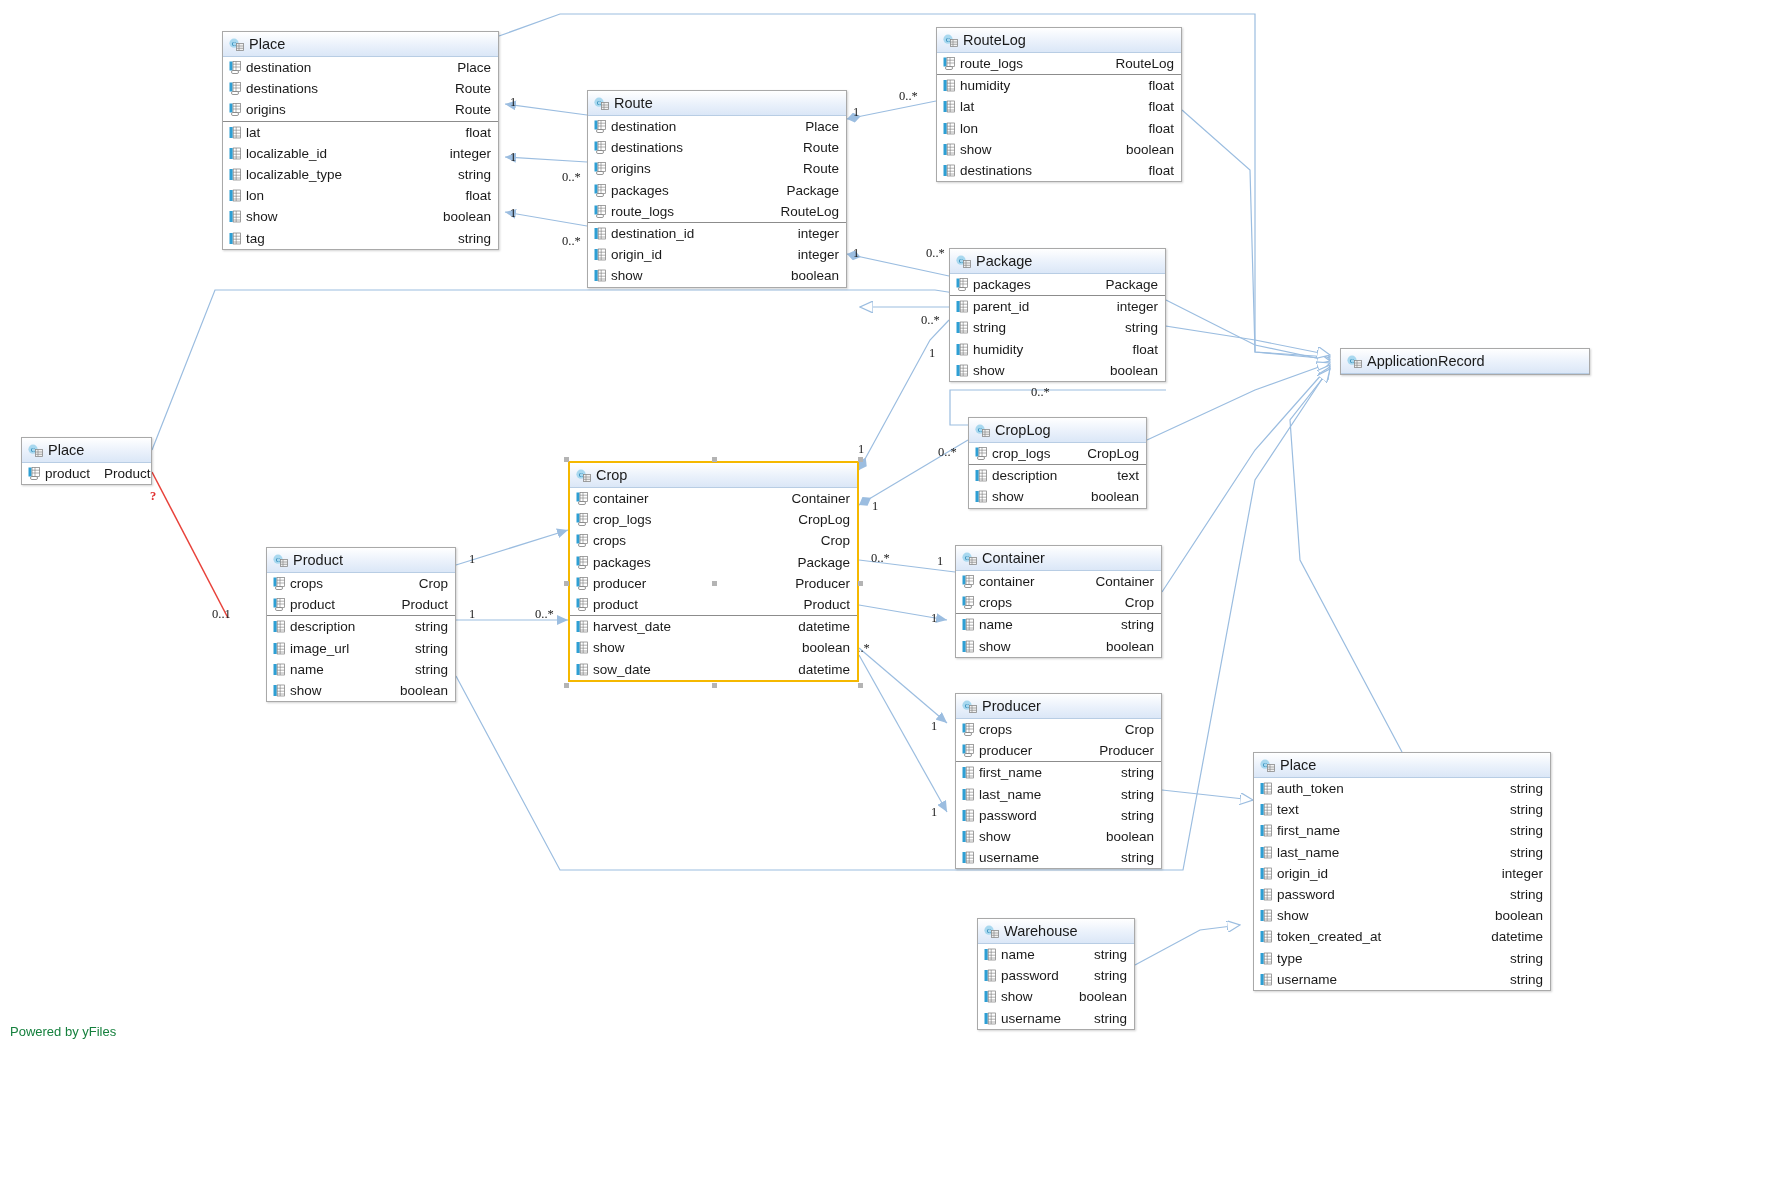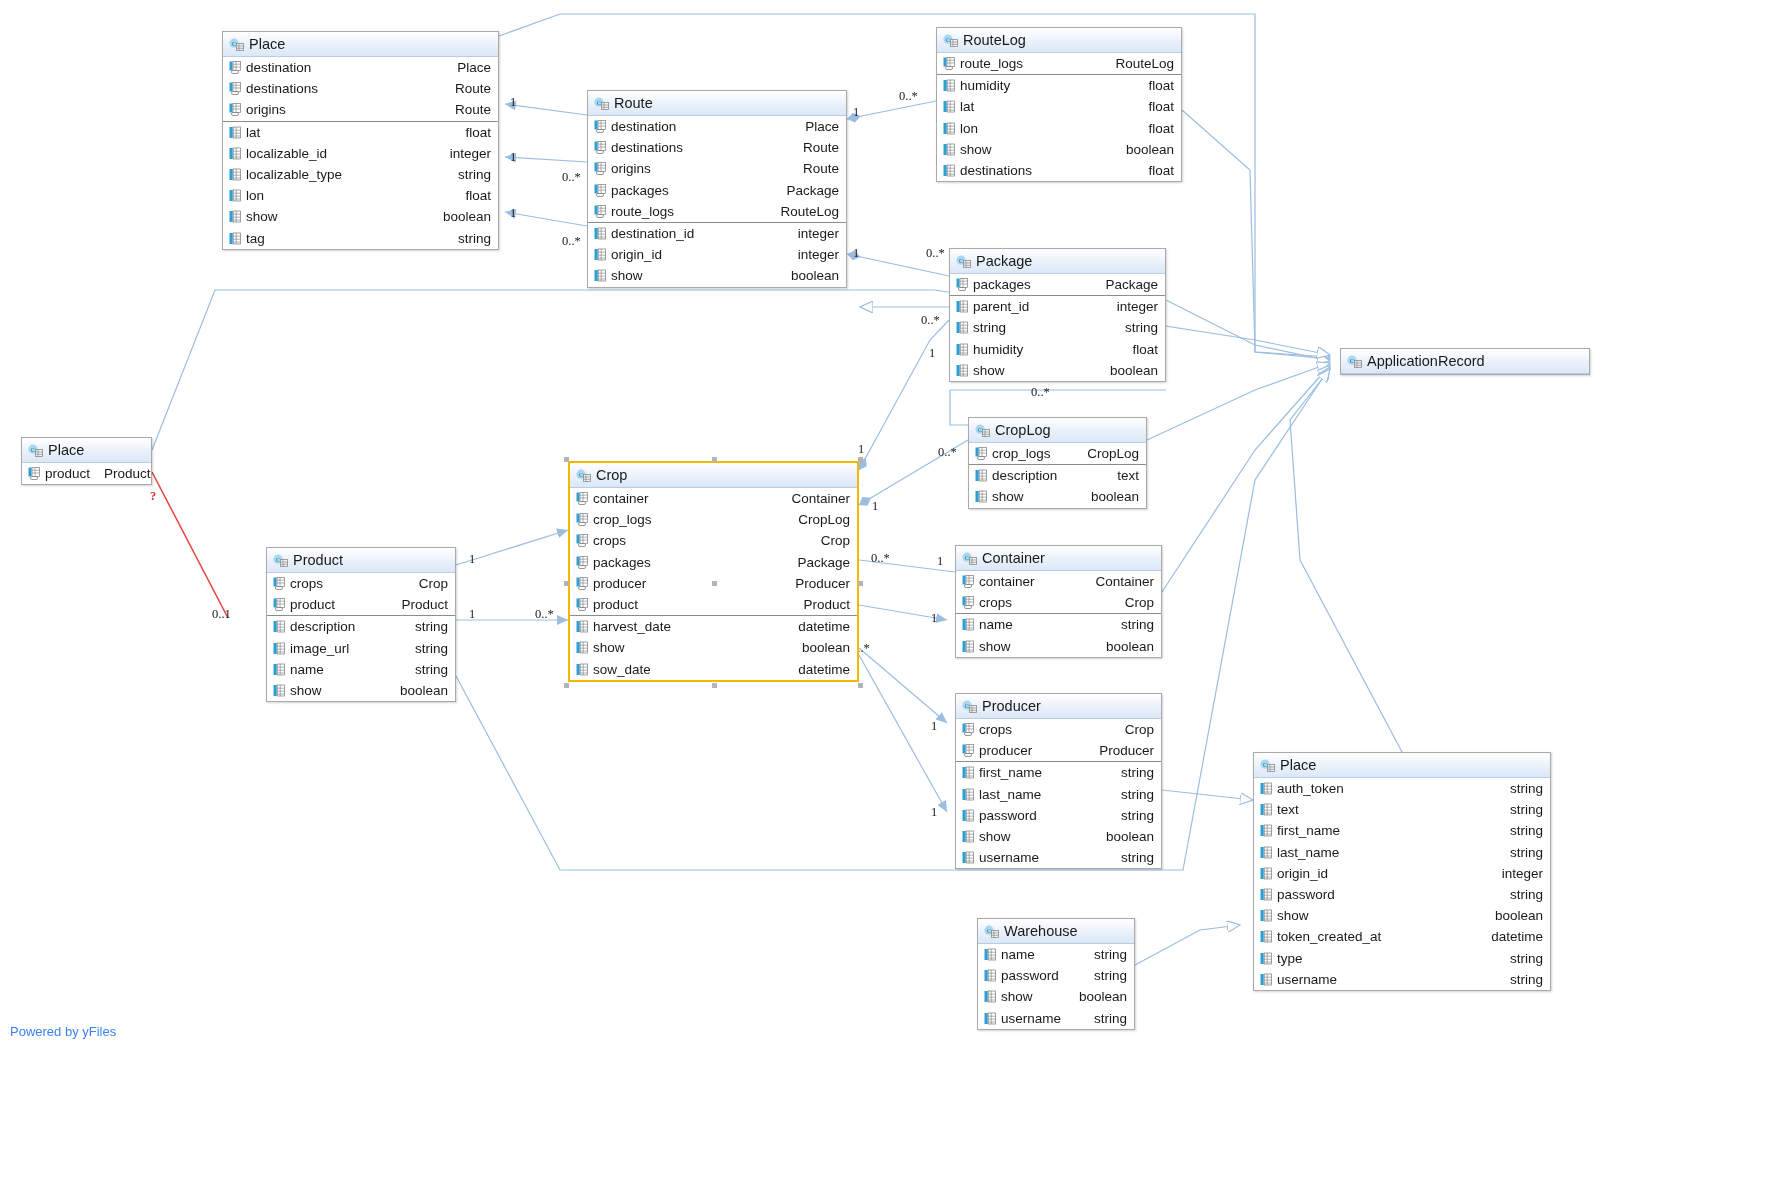--- a/index.html
+++ b/index.html
@@ -105,21 +105,21 @@
     width: 5px;
     height: 5px;
     background: #b4b4b4;
     z-index: 8;
   }
   #watermark {
     position: absolute;
     left: 10px;
     top: 1024px;
     font-size: 13px;
-    color: #3b82f6;
+    color: #15803d;
     font-family: "Liberation Sans", sans-serif;
     z-index: 2;
   }
 </style>
 </head>
 <body>
 
 <div id="canvas">
 
   <svg id="edge-layer" viewBox="0 0 1790 1195" xmlns="http://www.w3.org/2000/svg">

